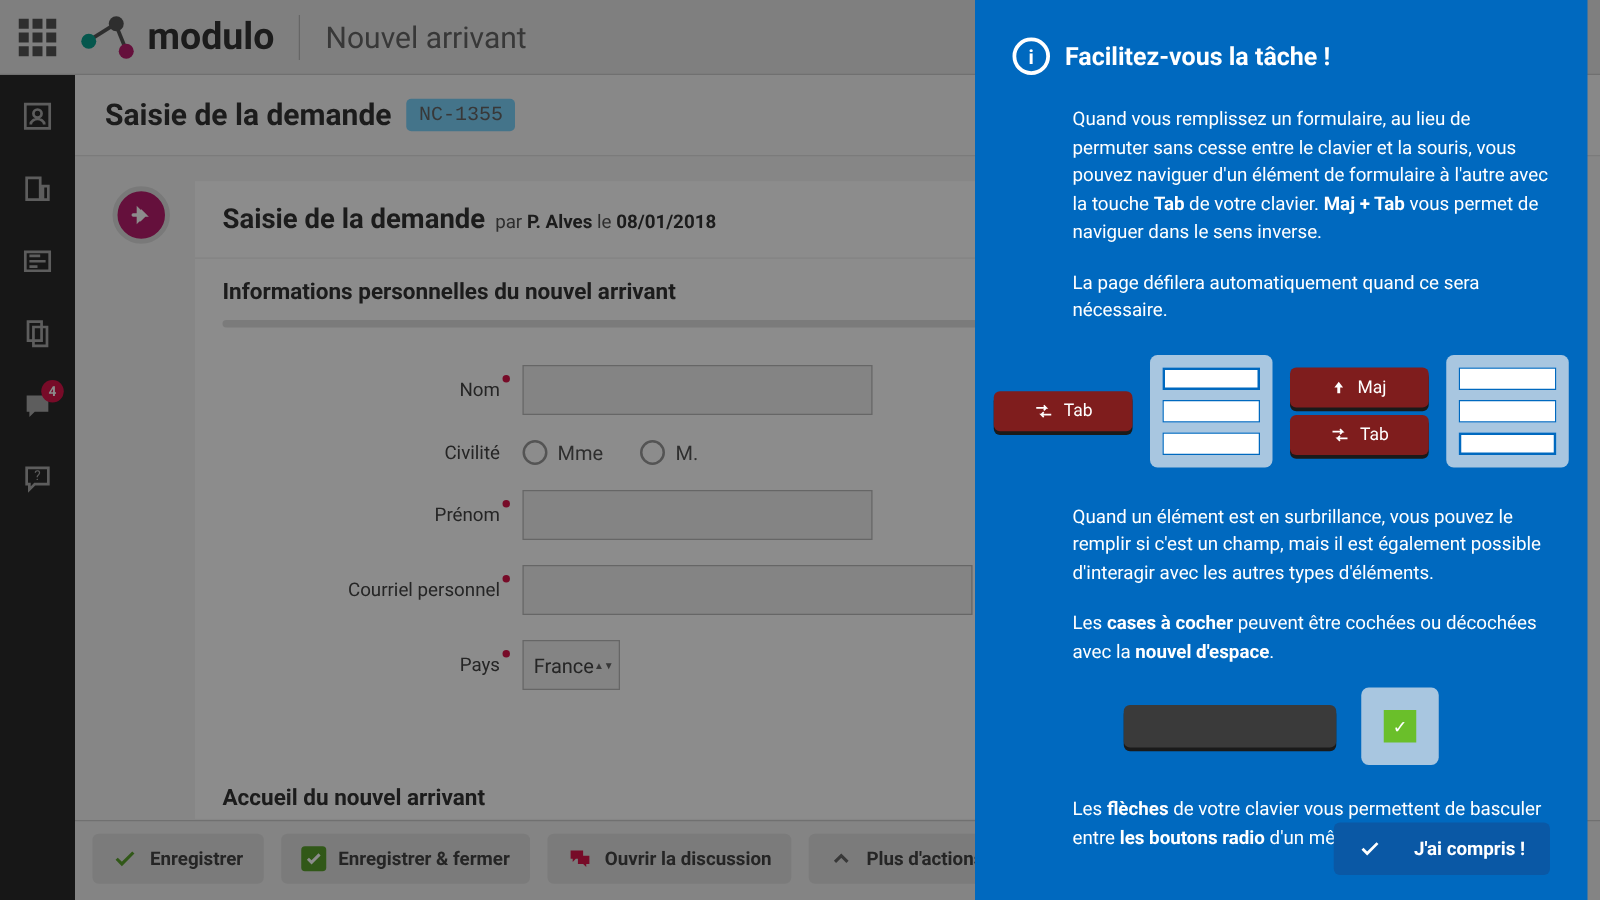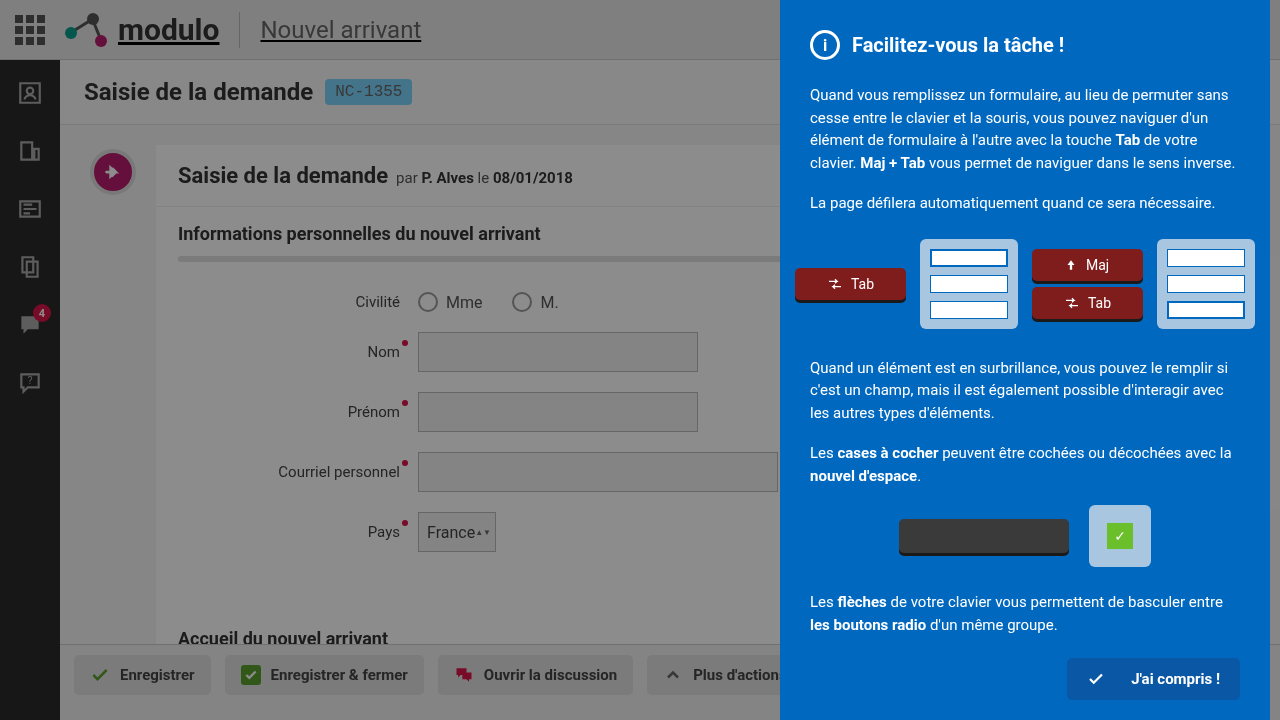--- a/index.html
+++ b/index.html
@@ -1,19 +1,19 @@
 <!DOCTYPE html>
 <html><head>
 <meta charset="utf-8">
 <style>
 * { margin: 0; padding: 0; box-sizing: border-box; font-family: -apple-system, BlinkMacSystemFont, "Segoe UI", Roboto, sans-serif; }
 body { width: 1280px; height: 720px; overflow: hidden; background: #f0f0f0; position: relative; }
 
 
-.top-header { height: 60px; background: #e8e8e8; display: flex; align-items: center; padding: 0 10px; border-bottom: 1px solid #ccc; text-decoration: underline; }
+.top-header { height: 60px; background: #e8e8e8; display: flex; align-items: center; padding: 0 10px; border-bottom: 1px solid #ccc; }
 .apps-icon { width: 40px; height: 40px; display: flex; align-items: center; justify-content: center; }
 .apps-grid { display: grid; grid-template-columns: repeat(3, 8px); gap: 3px; }
 .apps-grid span { width: 8px; height: 8px; background: #555; }
 .logo { display: flex; align-items: center; margin-left: 15px; font-size: 30px; font-weight: 700; color: #333; }
 .logo-icon { width: 45px; height: 45px; position: relative; margin-right: 8px; }
 .logo-dot { position: absolute; border-radius: 50%; }
 .d1 { width: 12px; height: 12px; background: #0a9e8c; left: 0; top: 20px; }
 .d2 { width: 12px; height: 12px; background: #555; left: 22px; top: 6px; }
 .d3 { width: 12px; height: 12px; background: #b81e6d; left: 30px; top: 28px; }
 .logo-line { position: absolute; background: #555; height: 3px; transform-origin: left center; }
@@ -49,37 +49,37 @@
 .form-label { width: 240px; text-align: right; padding-right: 18px; color: #444; font-size: 15px; position: relative; }
 .req::after { content: ""; position: absolute; top: -3px; right: 10px; width: 6px; height: 6px; background: #d9144a; border-radius: 50%; }
 .radio-group { display: flex; gap: 30px; align-items: center; }
 .radio { display: flex; align-items: center; gap: 8px; color: #555; }
 .radio-circle { width: 20px; height: 20px; border: 2px solid #999; border-radius: 50%; }
 .text-input { width: 280px; height: 40px; border: 1px solid #bbb; background: #f0f0f0; padding: 0 10px; }
 .select-input { width: 78px; height: 40px; border: 1px solid #bbb; background: #f0f0f0; padding: 0 8px; color: #444; display: flex; align-items: center; justify-content: space-between; }
 .select-arrow { display: flex; flex-direction: column; gap: 2px; font-size: 8px; color: #666; }
 
 
-.bottom-bar { position: absolute; left: 60px; bottom: 16px; right: 0; height: 60px; background: #f0f0f0; border-top: 1px solid #ccc; display: flex; align-items: center; padding: 0 14px; gap: 14px; }
+.bottom-bar { position: absolute; left: 60px; bottom: 4px; right: 0; height: 60px; background: #f0f0f0; border-top: 1px solid #ccc; display: flex; align-items: center; padding: 0 14px; gap: 14px; }
 .action-btn { display: flex; align-items: center; gap: 10px; background: #e0e0e0; border: none; padding: 10px 16px; border-radius: 5px; color: #444; font-size: 15px; font-weight: 700; }
 .action-icon { width: 20px; height: 20px; }
 .ic-green { color: #5aa02c; }
 .ic-green-box { background: #5aa02c; color: #fff; border-radius: 3px; display: flex; align-items: center; justify-content: center; }
 .ic-red { color: #d9144a; }
 .ic-grey { color: #666; }
 
 
 .dim { position: absolute; inset: 0; background: rgba(0,0,0,0.45); }
 
 
 .help-panel { position: absolute; right: 10px; top: 0; width: 490px; height: 720px; background: #0069bf; color: #fff; padding: 30px 30px 20px; overflow: hidden; }
 .help-header { display: flex; align-items: center; gap: 12px; margin-bottom: 24px; }
 .help-header-icon { width: 30px; height: 30px; border: 3px solid #fff; border-radius: 50%; display: flex; align-items: center; justify-content: center; font-weight: 700; font-size: 16px; }
 .help-title { font-size: 20px; font-weight: 700; }
-.help-text { font-size: 15px; line-height: 1.5; margin-bottom: 18px; }
+.help-text { font-size: 15px; line-height: 1.5; margin-bottom: 18px; margin-left: 48px; }
 .help-text b { font-weight: 700; }
 .help-diagram { display: flex; align-items: center; justify-content: center; gap: 14px; margin: 24px 0 28px; }
 .key-btn { background: #7f1d1d; color: #fff; padding: 8px 32px; border-radius: 5px; display: flex; align-items: center; gap: 8px; font-size: 14px; box-shadow: 0 3px 0 #1a1a1a; }
 .key-stack { display: flex; flex-direction: column; gap: 6px; }
 .field-stack { background: #a8c6e0; padding: 10px; border-radius: 6px; display: flex; flex-direction: column; gap: 8px; }
 .field-line { width: 78px; height: 18px; background: #fff; border: 1px solid #0069bf; }
 .field-line.active { border: 2px solid #0069bf; }
 .help-diagram2 { display: flex; align-items: center; justify-content: center; gap: 20px; margin: 18px 0 24px; }
 .space-key { width: 170px; height: 34px; background: #3a3a3a; border-radius: 5px; box-shadow: 0 3px 0 #1a1a1a; }
 .check-box-demo { background: #a8c6e0; padding: 18px; border-radius: 6px; }
@@ -170,37 +170,37 @@
           <span class="form-title">Saisie de la demande</span>
           <span class="form-meta">
             <span>par</span> <b>P. Alves</b> <span>le</span> <b>08/01/2018</b>
           </span>
         </div>
       </div>
       <div class="section-title">Informations personnelles du nouvel arrivant</div>
       <div class="progress-bar"></div>
       <div class="form-rows">
         <div class="form-row">
+          <div class="form-label req">Nom</div>
+          <input class="text-input" style="">
+        </div>
+        <div class="form-row">
           <div class="form-label">Civilité</div>
           <div class="radio-group">
             <label class="radio">
                 <span class="radio-circle"></span>
                 <span>Mme</span>
               </label>
             <label class="radio">
                 <span class="radio-circle"></span>
                 <span>M.</span>
               </label>
           </div>
         </div>
         <div class="form-row">
-          <div class="form-label req">Nom</div>
-          <input class="text-input" style="">
-        </div>
-        <div class="form-row">
           <div class="form-label req">Prénom</div>
           <input class="text-input" style="">
         </div>
         <div class="form-row">
           <div class="form-label req">Courriel personnel</div>
           <input class="text-input" style="width: 360px;">
         </div>
         <div class="form-row">
           <div class="form-label req">Pays</div>
           <div class="select-input">

